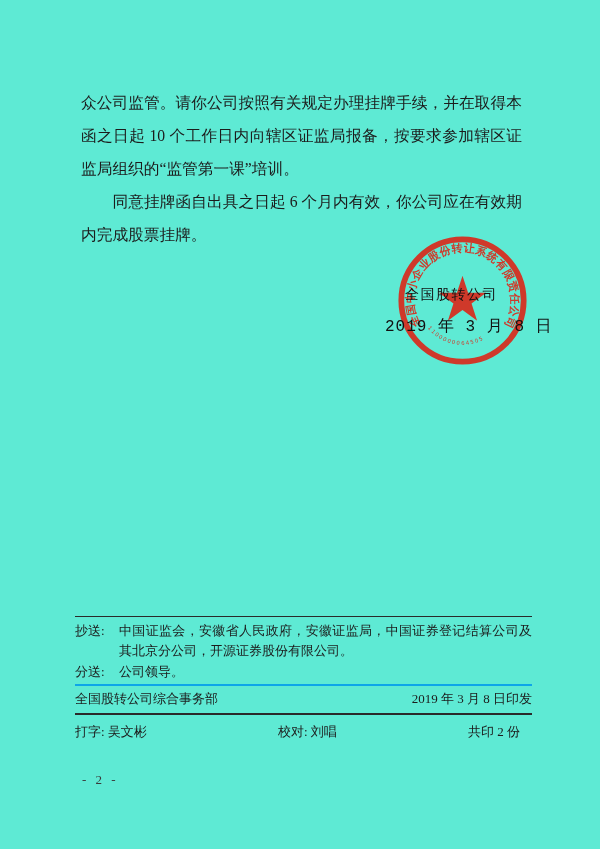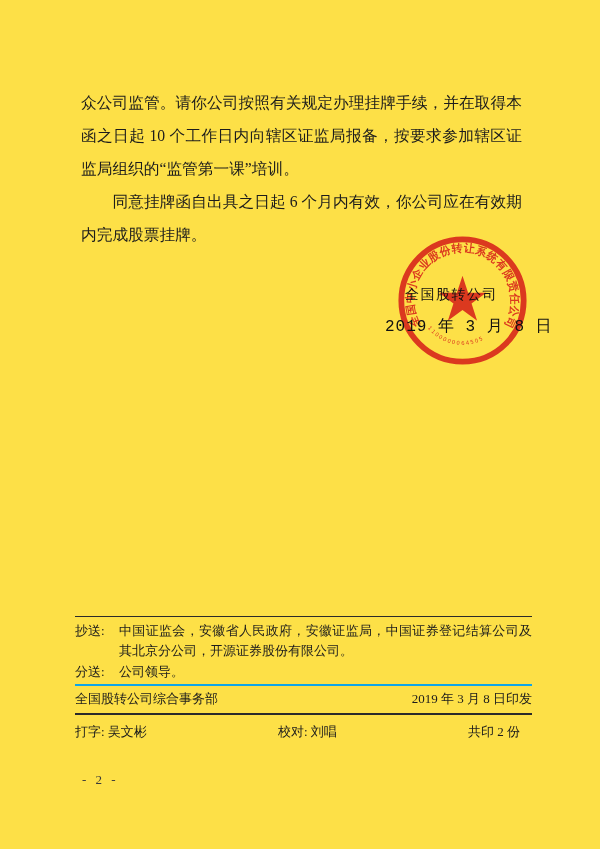--- a/index.html
+++ b/index.html
@@ -3,21 +3,21 @@
 <meta charset="utf-8">
 <style>
   * { margin: 0; padding: 0; box-sizing: border-box; }
   html, body { background: #ffffff; }
   body { font-family: "Liberation Serif", "DejaVu Serif", serif; }
 
   .page {
     position: relative;
     width: 600px;
     height: 849px;
-    background: #fde047;
+    background: #5eead4;
     overflow: hidden;
     color: #1c1c1c;
   }
 
   
   .doc-body {
     position: absolute;
     left: 81px;
     top: 86px;
     width: 441px;

